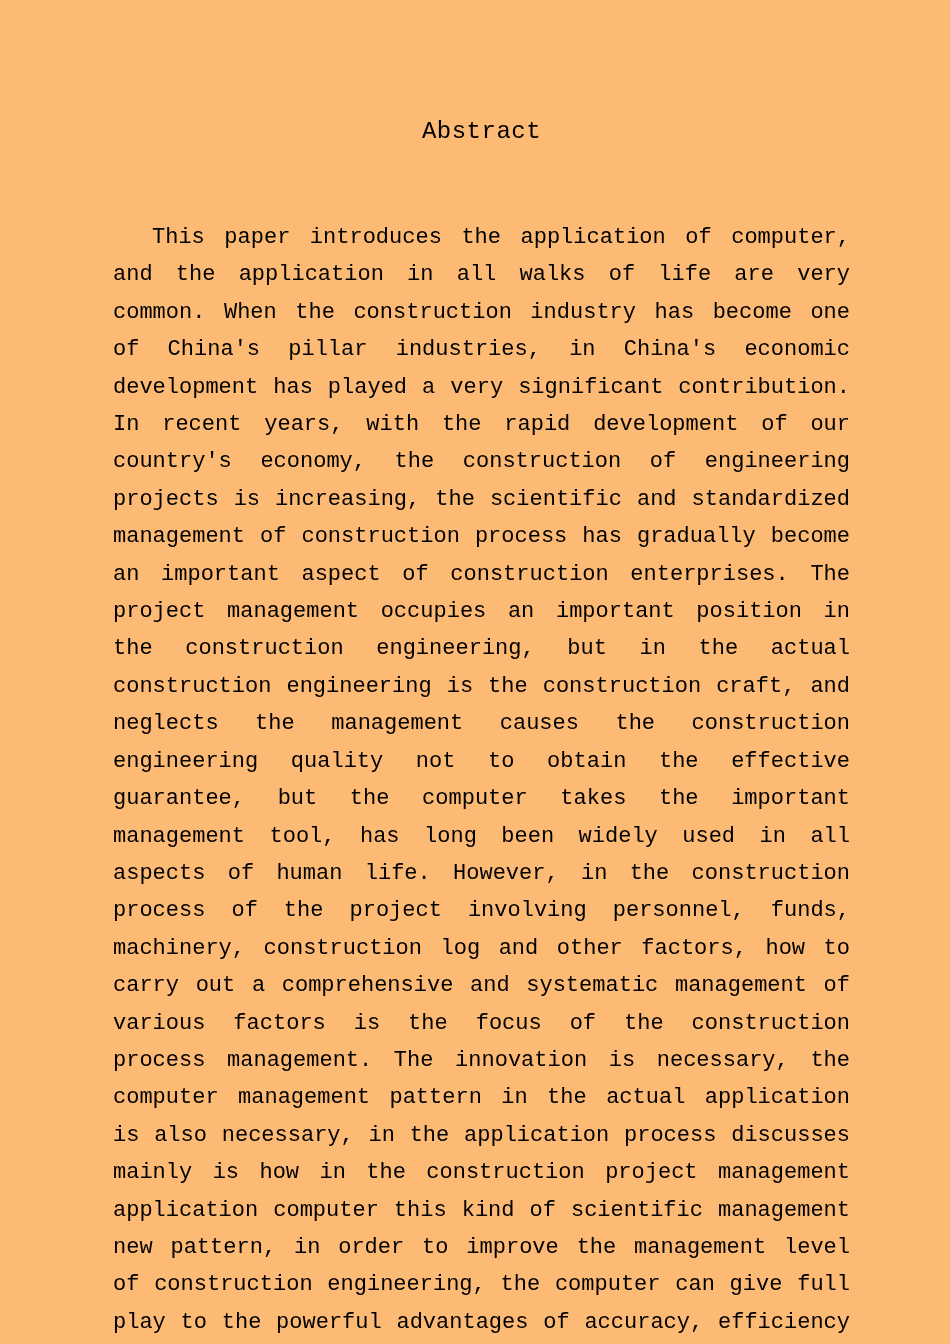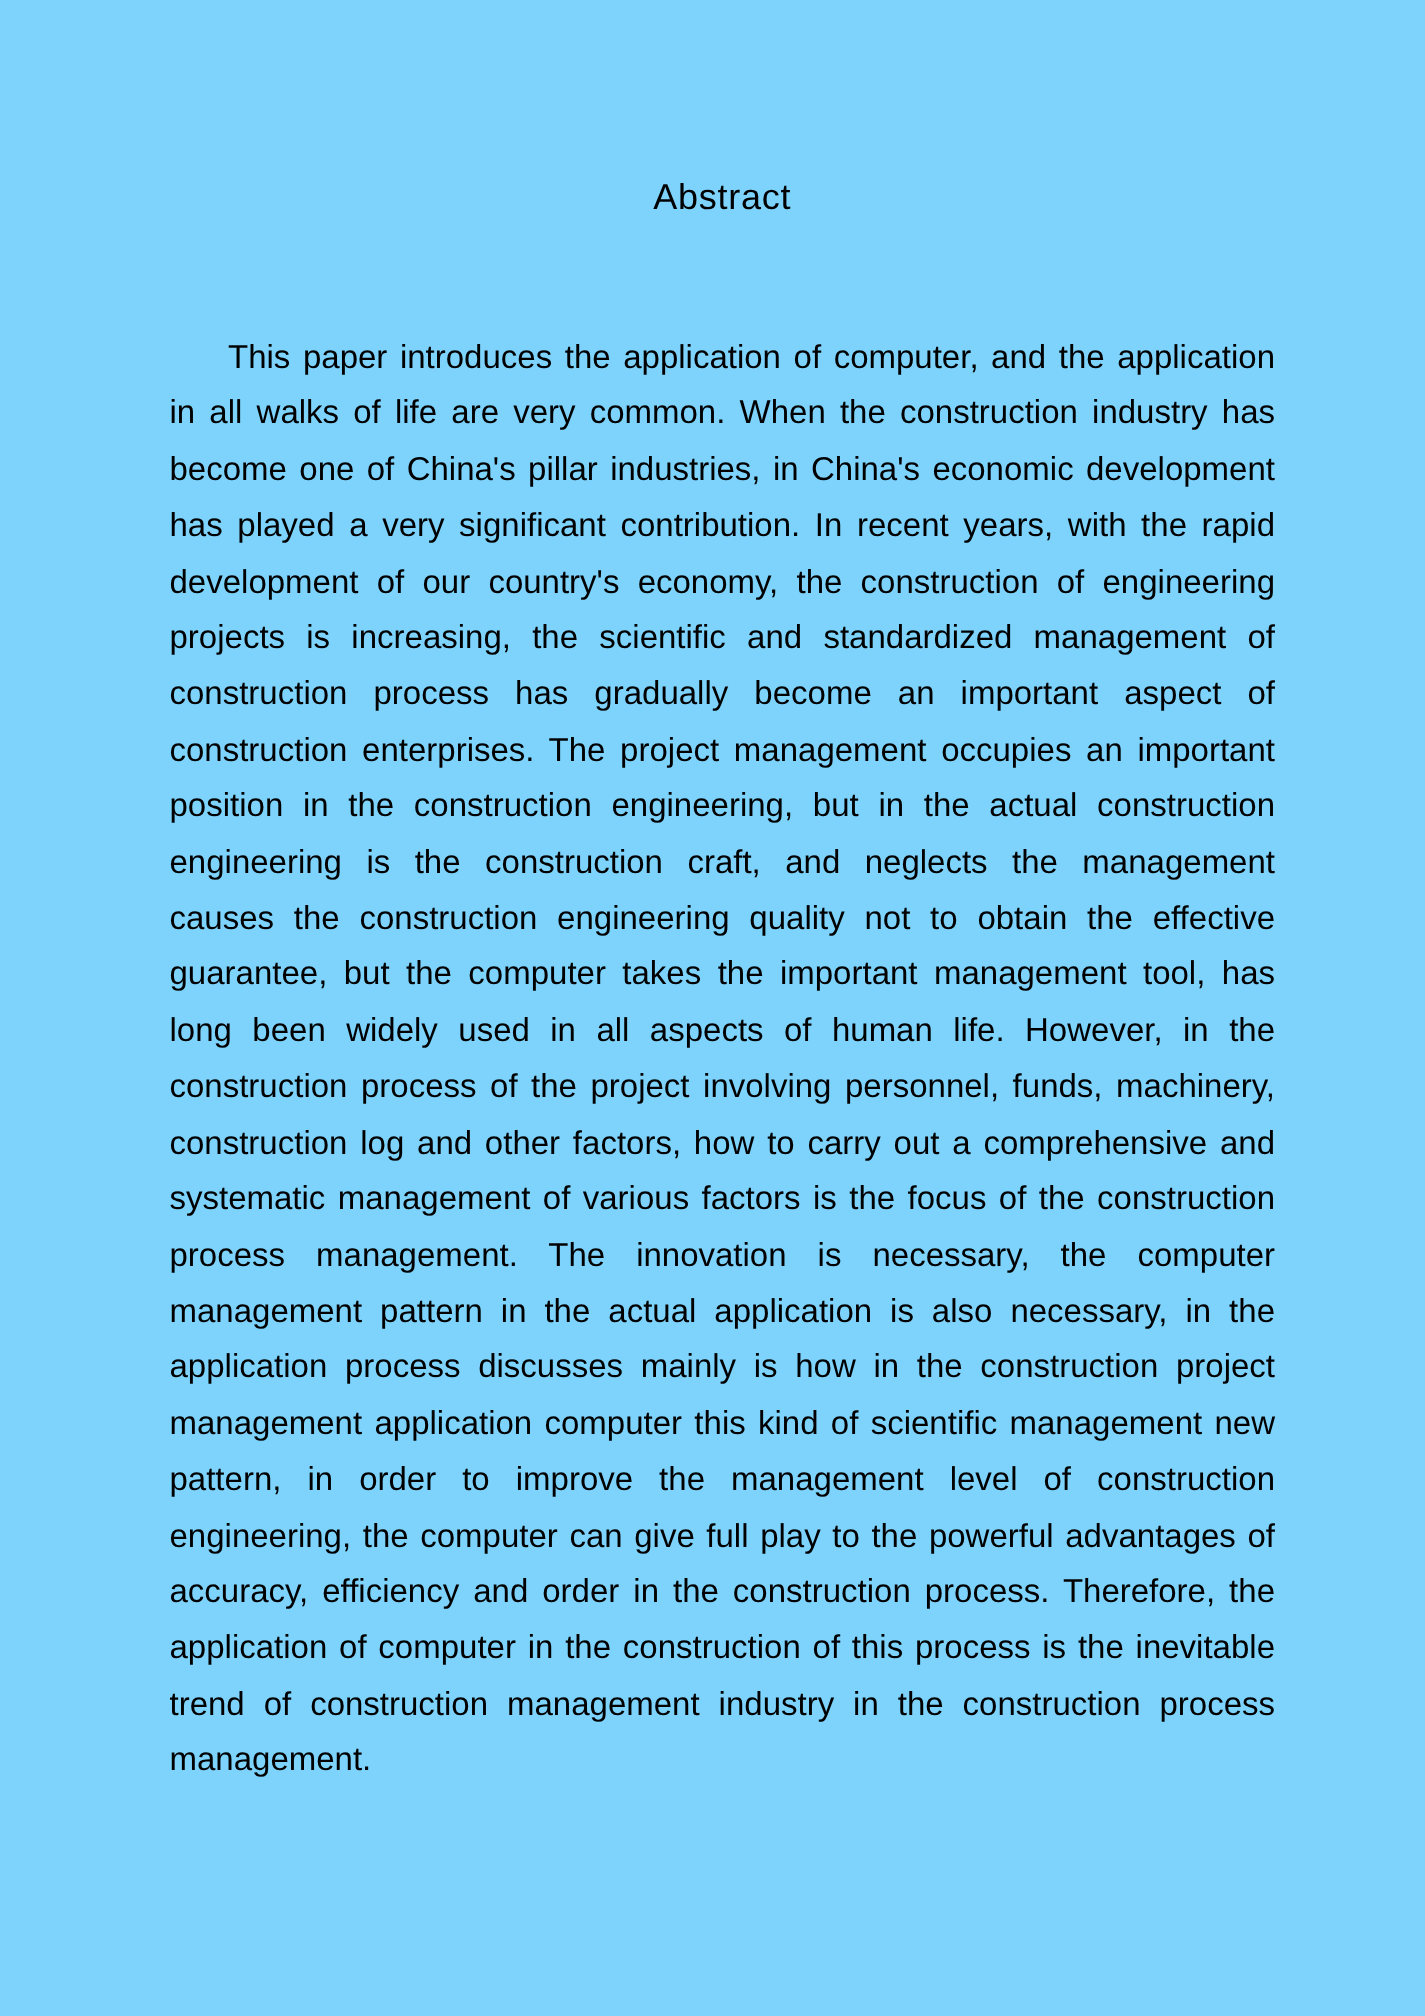--- a/index.html
+++ b/index.html
@@ -4,23 +4,23 @@
 <style>
   html, body {
     margin: 0;
     padding: 0;
     background: #ffffff;
   }
   .page {
     position: relative;
     width: 950px;
     height: 1344px;
-    background: #7dd3fc;
+    background: #fdba74;
     color: #000000;
-    font-family: Liberation Sans, sans-serif;
+    font-family: Liberation Mono, monospace;
     box-sizing: border-box;
     padding: 0 100px 0 113px;
     overflow: hidden;
   }
   .doc-title {
     margin: 0;
     padding-top: 116px;
     font-size: 24px;
     font-weight: 400;
     line-height: 32px;

